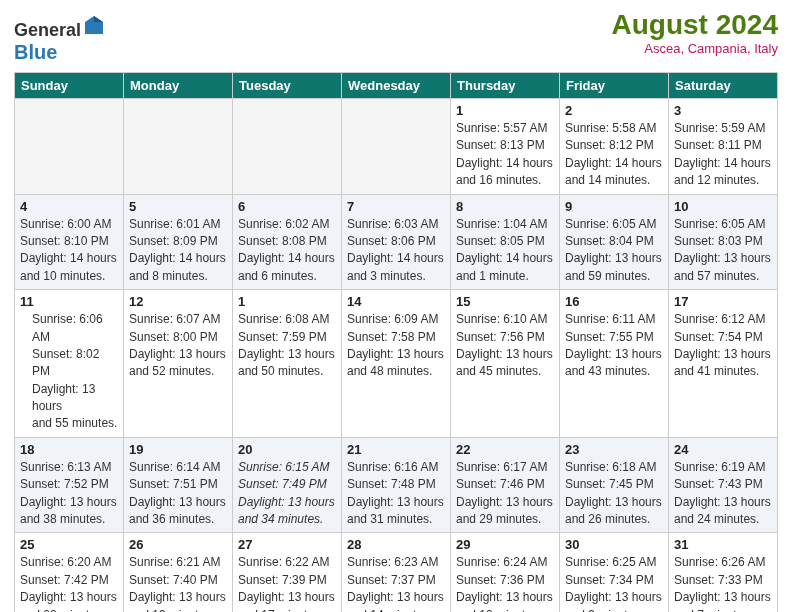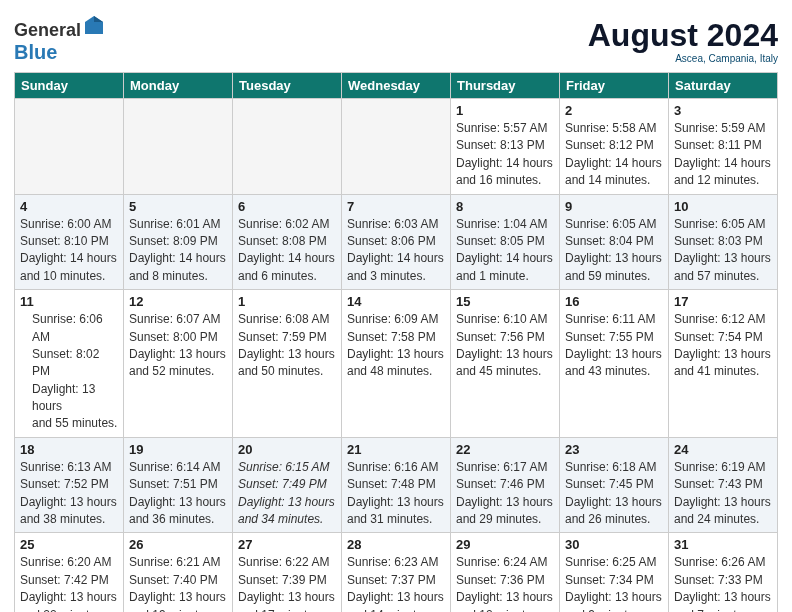--- a/index.html
+++ b/index.html
@@ -10,45 +10,45 @@
       height: 612px;
       overflow: hidden;
     }
     .container {
       width: 792px;
       padding: 10px 14px 8px 14px;
     }
     .header-row {
       display: flex;
       justify-content: space-between;
-      align-items: flex-end;
+      align-items: flex-start;
       margin-bottom: 8px;
     }
     .logo {
       display: flex;
       align-items: center;
       margin-top: 4px;
     }
     .logo-icon {
       width: 22px;
       height: 22px;
       margin-left: 2px;
     }
     .title-block {
       text-align: right;
     }
     .month-title {
-      font-size: 32px;
+      font-size: 28px;
       font-weight: bold;
-      color: #0f172a;
+      color: #4d7c0f;
       line-height: 1.1;
     }
     .subtitle {
-      font-size: 10px;
-      color: #0c4a6e;
+      font-size: 13px;
+      color: #be185d;
     }
     .calendar-table {
       width: 100%;
       border-collapse: collapse;
       table-layout: fixed;
     }
     .calendar-table th {
       background-color: #0f766e;
       color: #fff;
       text-align: left;

